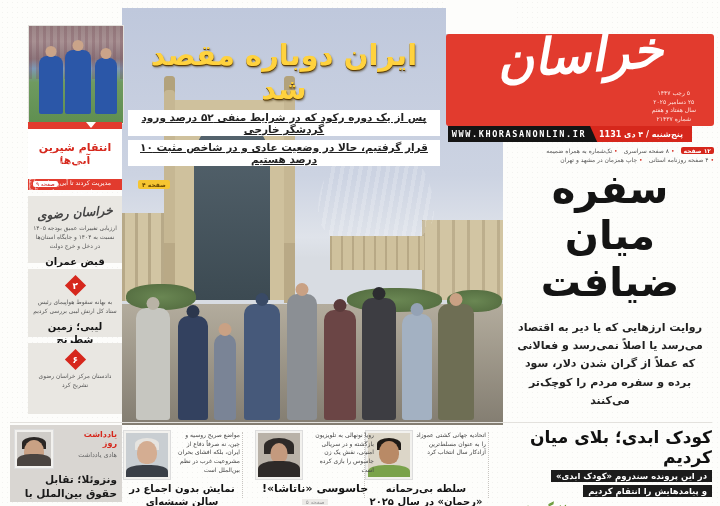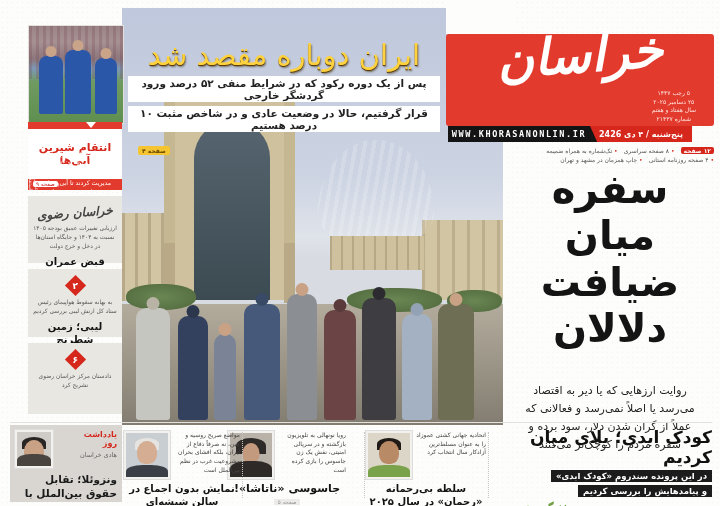--- a/index.html
+++ b/index.html
@@ -30,22 +30,22 @@
   .minaret{top:68px;width:11px;height:227px;background:#c6b793;border-radius:4px 4px 0 0;box-shadow:inset 0 14px 0 #b2a27c,inset 0 -60px 0 rgba(90,70,40,.12);}
   .dome{left:196px;top:132px;width:116px;height:108px;background:linear-gradient(135deg,#7ab8c6,#4c96a9);
         border-radius:50% 50% 42% 42% / 68% 68% 34% 34%;
         background-image:repeating-linear-gradient(100deg,rgba(255,255,255,.18) 0 4px,transparent 4px 9px);}
   .drum{left:208px;top:228px;width:94px;height:34px;background:#cfc19d;background-image:repeating-linear-gradient(90deg,rgba(90,70,40,.2) 0 2px,transparent 2px 11px);}
   .tree{background:radial-gradient(#6a8753,#50683d);border-radius:45%;}
   .pf{border-radius:10px 10px 3px 3px;}
   .ph{top:-11px;left:50%;transform:translateX(-50%);width:13px;height:13px;border-radius:50%;}
   
   .topstory{position:absolute;left:128px;top:38px;width:312px;text-align:center;}
-  .ts-head{font-size:29px;font-weight:normal;color:#ffd23e;text-shadow:0 1px 0 #5a3c08,1px 2px 2px rgba(60,40,0,.55);}
-  .ts-deck{display:table;margin:4px auto 0;background:#fff;padding:1px 6px;font-size:10.5px;font-weight:bold;color:#222;}
+  .ts-head{font-size:29px;font-weight:bold;color:#ffd23e;text-shadow:0 1px 0 #5a3c08,1px 2px 2px rgba(60,40,0,.55);}
+  .ts-deck{display:table;margin:4px auto 0;background:#fff;padding:1px 6px;font-size:10.5px;font-weight:bold;color:#222;text-decoration:underline;}
   .ts-tagrow{text-align:left;margin-top:6px;padding-left:10px;}
   .chip{display:inline-block;font-size:6px;padding:1px 4px;border-radius:2px;}
   .chip-yellow{background:#f5c531;color:#6b4a00;font-weight:bold;}
   
   .soccer{position:absolute;left:28px;top:25px;width:94px;height:97px;direction:ltr;overflow:hidden;border:1px solid #e2e0dc;
      background:linear-gradient(180deg,#9b8486 0%,#a89193 16%,#8d767c 34%,#7d98b5 44%,#6f9a60 58%,#5f8f50 100%);
      background-blend-mode:normal;}
   .soccer::before{content:"";position:absolute;inset:0 0 45% 0;background:repeating-linear-gradient(90deg,rgba(120,80,90,.30) 0 3px,transparent 3px 7px);}
   .player{position:absolute;background:#2b57a8;border-radius:8px 8px 2px 2px;}
   .player i{position:absolute;top:-10px;left:50%;transform:translateX(-50%);width:11px;height:11px;border-radius:50%;background:#caa489;display:block;}
@@ -58,21 +58,21 @@
   
   .gbox{position:absolute;left:28px;width:94px;background:#e9e7e2;text-align:center;padding:6px 5px;box-sizing:border-box;}
   .glogo{font-size:12px;font-weight:bold;font-style:italic;color:#444;display:inline-block;transform:rotate(-4deg);}
   .gdiamond{width:15px;height:15px;background:#d6271c;transform:rotate(45deg);margin:3px auto 5px;display:flex;align-items:center;justify-content:center;}
   .gdiamond span{transform:rotate(-45deg);color:#fff;font-size:9px;font-weight:bold;}
   .glead{font-size:5.9px;color:#555;line-height:1.5;margin-top:3px;}
   .gtitle{font-size:10px;font-weight:bold;color:#141414;line-height:1.35;margin-top:4px;}
   
   .lead{position:absolute;left:505px;top:166px;width:210px;text-align:center;}
   .lead .hl{font-size:40px;font-weight:bold;color:#141414;line-height:1.16;}
-  .lead .deck{margin:30px 10px 0;font-size:11px;color:#222;line-height:1.65;font-weight:normal;}
+  .lead .deck{margin:14px 10px 0;font-size:11px;color:#222;line-height:1.65;font-weight:bold;}
   .lead .tag{margin-top:10px;text-align:left;padding-left:16px;font-size:6.5px;color:#999;}
   
   .life{position:absolute;left:498px;top:427px;width:218px;}
   .life .lt{font-size:17px;font-weight:bold;color:#111;text-align:right;padding-right:4px;}
   .life .ls{display:table;margin:3px 4px 0 auto;background:#1c1c1c;color:#fff;font-size:8.5px;font-weight:bold;padding:1px 5px;}
   .life .llogo{margin-top:6px;margin-right:150px;font-size:11px;font-weight:bold;font-style:italic;color:#6a9a3a;display:inline-block;transform:rotate(-6deg);}
   
   .note{position:absolute;left:10px;top:425px;width:112px;height:77px;background:#d9d6d2;padding:5px;box-sizing:border-box;}
   .note .nrow{display:flex;gap:22px;}
   .note .ncol{flex:1;text-align:right;}
@@ -146,21 +146,21 @@
   <div class="masthead">
     <div class="brand">خراسان</div>
     <div class="pubinfo">
       <div>۵ رجب ۱۴۴۷</div>
       <div>۲۵ دسامبر ۲۰۲۵</div>
       <div>سال هفتاد و هفتم</div>
       <div>شماره ۲۱۴۳۷</div>
     </div>
   </div>
   <div class="urlbar">
-    <span class="datebadge">پنج‌شنبه / ۴ دی 2426</span>
+    <span class="datebadge">پنج‌شنبه / ۴ دی 1131</span>
     <span class="url">WWW.KHORASANONLIN.IR</span>
   </div>
   <div class="publines">
     <div class="prow">
       <span class="pbadge">۱۲ صفحه</span>
       <span class="pitem">۸ صفحه سراسری</span>
       <span class="pitem">تک‌شماره به همراه ضمیمه</span>
     </div>
     <div class="prow">
       <span class="pitem">۴ صفحه روزنامه استانی</span>
@@ -209,36 +209,35 @@
   <div class="gbox" style="top:343px;height:71px;">
     <div class="gdiamond">
         <span>۶</span>
       </div>
     <div class="glead">دادستان مرکز خراسان رضوی تشریح کرد</div>
   </div>
 
   <div class="lead">
     <div class="hl">سفره میان</div>
     <div class="hl">ضیافت</div>
-    <div class="hl">دلالان</div>
     <div class="deck">روایت ارزهایی که یا دیر به اقتصاد می‌رسد یا اصلاً نمی‌رسد و فعالانی که عملاً از گران شدن دلار، سود برده و سفره مردم را کوچک‌تر می‌کنند</div>
   </div>
 
   <div class="life">
     <div class="lt">کودک ابدی؛ بلای میان کردیم</div>
     <div class="ls">در این پرونده سندروم «کودک ابدی»</div>
-    <div class="ls">و پیامدهایش را بررسی کردیم</div>
+    <div class="ls">و پیامدهایش را انتقام کردیم</div>
     <span class="llogo">زندگی‌سلام</span>
   </div>
 
   <div class="note">
     <div class="nrow">
       <div class="ncol">
         <div class="nlabel">یادداشت روز</div>
-        <div class="nname">هادی خراسان</div>
+        <div class="nname">هادی یادداشت</div>
       </div>
       <div class="port" style="width:34px;height:34px;background:#cfccc8;">
         <i class="p-hair" style="background:#2a2624;"></i>
           <i class="p-face" style="background:#c9a184;"></i>
           <i class="p-body" style="background:#4a4440;"></i>
       </div>
     </div>
     <div class="ntitle">ونزوئلا؛ تقابل حقوق بین‌الملل با زور</div>
 
   </div>
@@ -249,21 +248,21 @@
       <div class="port" style="background:#dcd6c8;">
         <i class="p-hair" style="background:#1f1a16;"></i>
           <i class="p-face" style="background:#b98a66;"></i>
           <i class="p-body" style="background:#7aa24a;"></i>
       </div>
     </div>
     <div class="t-title" style="font-size:10px;">سلطه بی‌رحمانه «رحمان» در سال ۲۰۲۵</div>
 
   </div>
 
-  <div class="teaser" style="left:228px;width:118px;">
+  <div class="teaser" style="left:256px;width:118px;">
     <div class="t-top">
       <div class="t-lead">رویا نونهالی به تلویزیون بازگشته و در سریالی امنیتی، نقش یک زن جاسوس را بازی کرده است</div>
       <div class="port" style="background:#b9b2a8;">
         <i class="p-hair" style="background:#2e2a28;width:30px;height:16px;"></i>
           <i class="p-face" style="background:#c49a7e;top:10px;width:17px;height:20px;"></i>
           <i class="p-body" style="background:#2e2a28;height:20px;"></i>
       </div>
     </div>
     <div class="t-title" style="font-size:11px;">جاسوسی «ناتاشا»!</div>
     <div class="t-chip">صفحه ۵</div>

